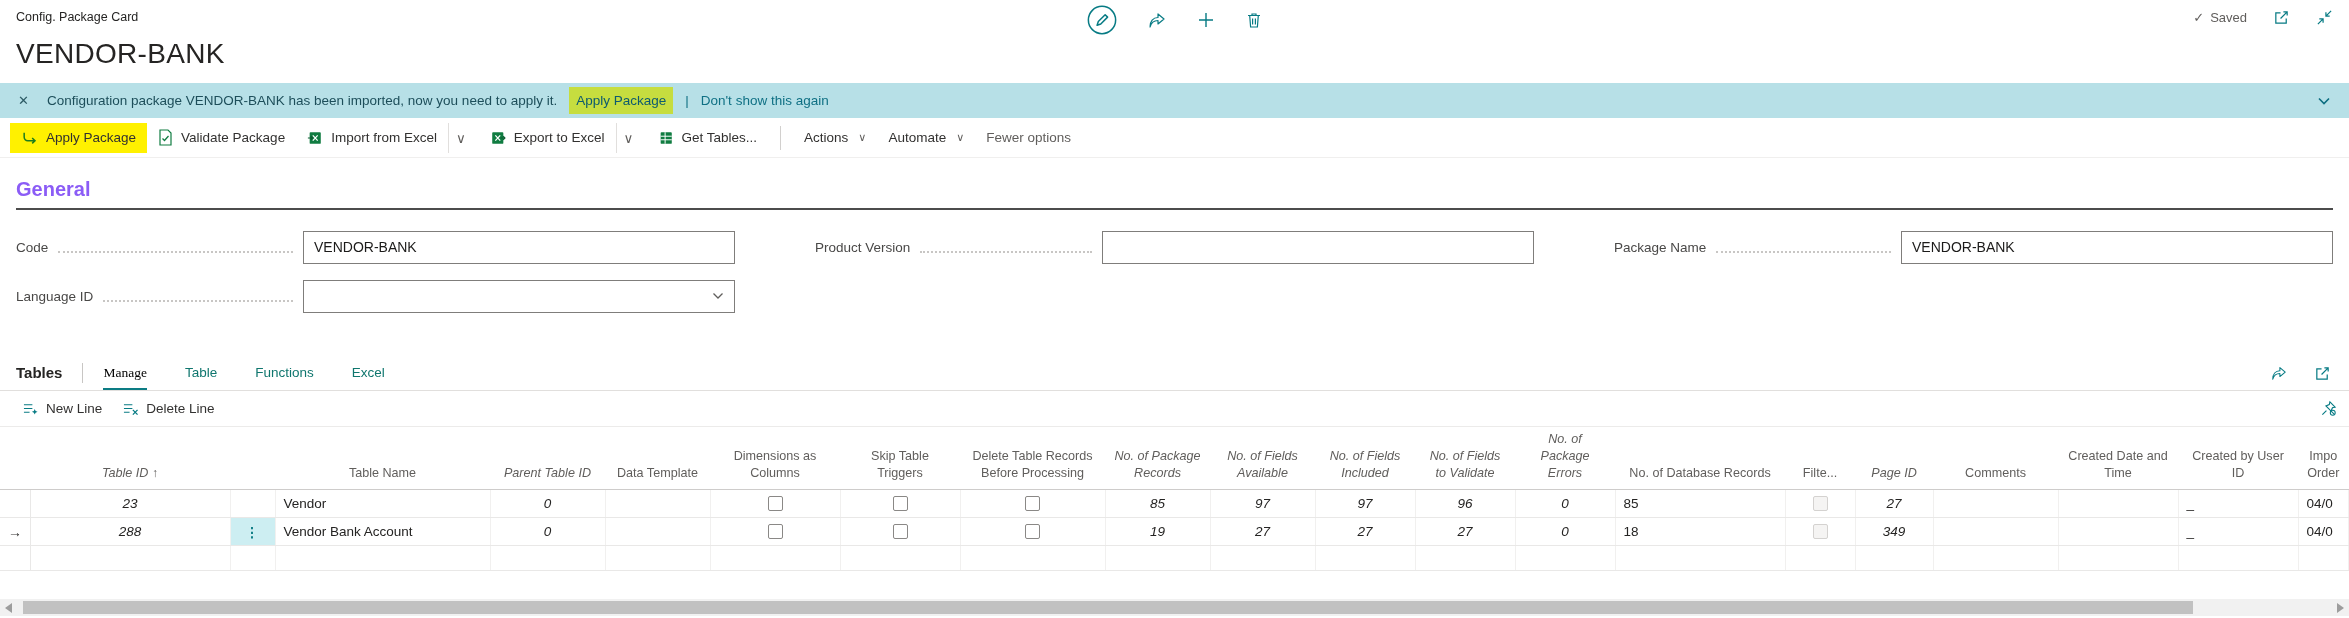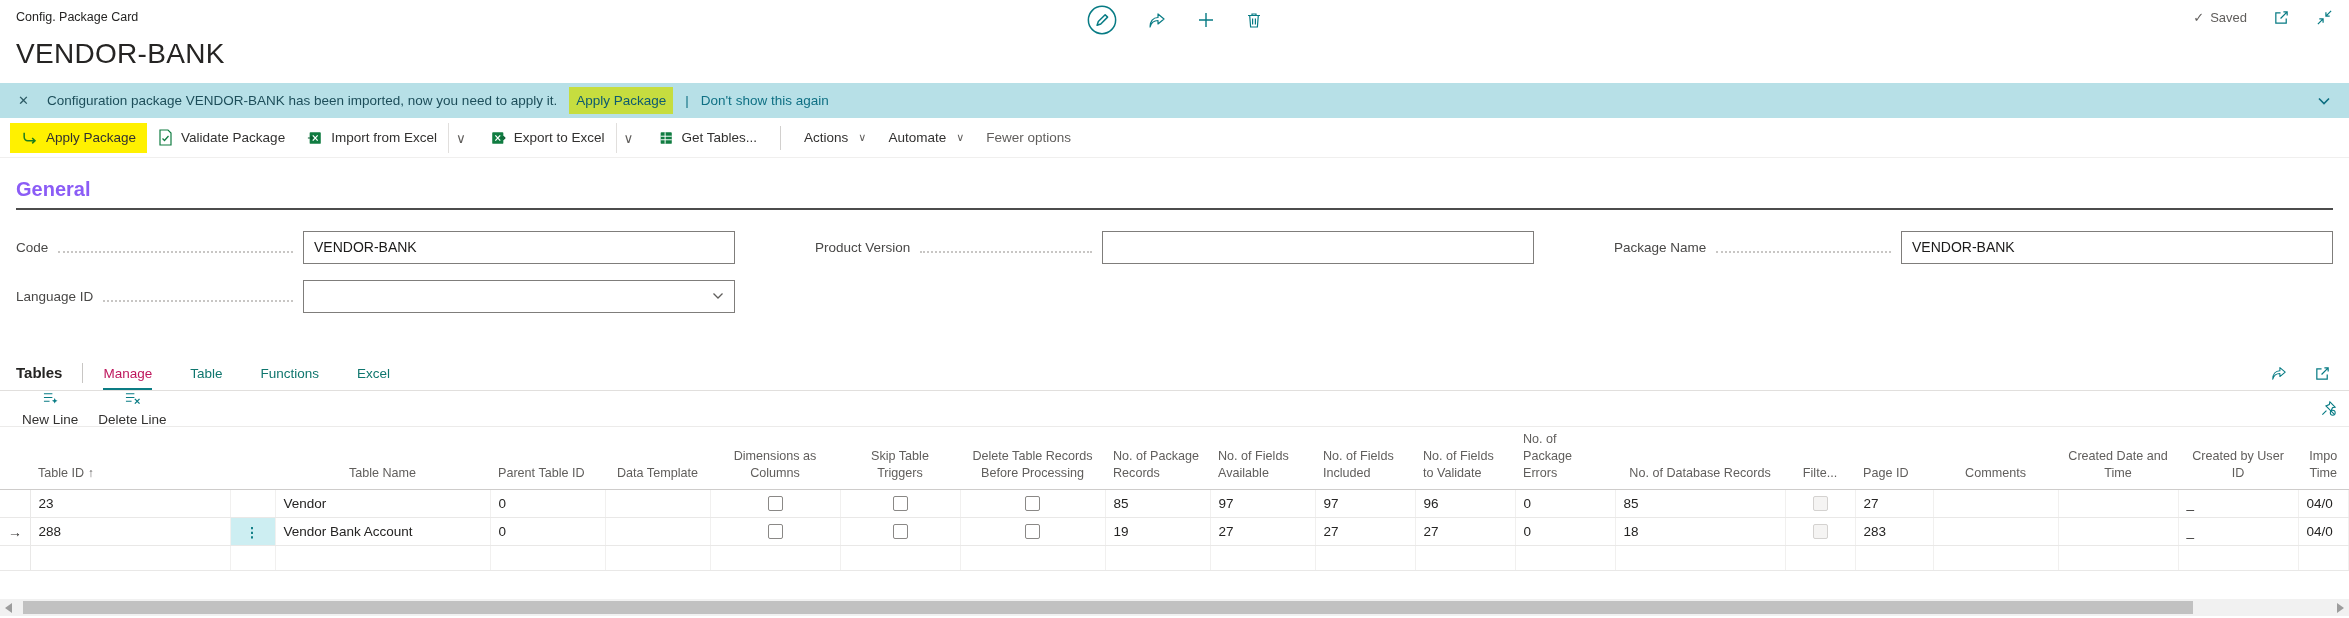--- a/index.html
+++ b/index.html
@@ -54,35 +54,35 @@
   .dd-chev { margin-left:10px; cursor:pointer; }
   .toggle { width:42px; height:21px; border:1px solid #5f5d5b; border-radius:11px; position:relative; cursor:pointer; background:#fff; }
   .toggle .knob { position:absolute; left:3px; top:3px; width:13px; height:13px; border-radius:50%; background:#323130; }
 
   
   .tables-head { display:flex; align-items:flex-end; margin-top:42px; padding:0 16px; border-bottom:1px solid #e1dfdd; height:36px; position:relative;text-align:right; }
   .tables-caption { font-size:15px; font-weight:700; color:#252423; padding-bottom:9px; }
   .vdiv { width:1px; height:20px; background:#c8c6c4; margin:0 20px 7px 20px; }
   .tabs { display:flex; gap:38px; }
   .tab { padding-bottom:9px; cursor:pointer; color:#0f766e; }
-  .tab.active { color:#be185d; border-bottom:2px solid #0c7c84; padding-bottom:7px; }
+  .tab.active { color:#000000; border-bottom:2px solid #0c7c84; padding-bottom:7px;font-family:Liberation Serif, serif; }
   .tables-head-icons { position:absolute; right:18px; bottom:8px; display:flex; gap:26px; }
 
   .subtoolbar { display:flex; align-items:center; height:36px; padding:0 12px; border-bottom:1px solid #ecebea; }
-  .sub-btn { display:flex; align-items:center; gap:7px; padding:5px 10px; cursor:pointer; color:#323130;flex-direction:column; }
+  .sub-btn { display:flex; align-items:center; gap:7px; padding:5px 10px; cursor:pointer; color:#323130; }
   .pin { margin-left:auto; cursor:pointer; }
 
   
   table.grid { width:2349px; table-layout:fixed; border-collapse:collapse; }
   .grid th { font-weight:400; color:#605e5c; font-size:12.6px; line-height:1.35; vertical-align:bottom;
              padding:4px 8px 7px 8px; border-bottom:1px solid #cecccb; cursor:pointer; overflow:hidden; }
   .grid td { height:28px; border-bottom:1px solid #e9e8e7; border-right:1px solid #f1f0ef; padding:0 8px;
              color:#252423; overflow:hidden; white-space:nowrap; }
   .grid td:first-child { border-right:1px solid #e9e8e7; }
-  .r { text-align:left; }
+  .r { text-align:center;font-style:italic; }
   .c { text-align:center; }
   .link { color:#2779a8; cursor:pointer; }
   .sort { font-size:12px; }
   .cb { display:inline-block; width:15px; height:15px; border:1px solid #8a8886; border-radius:2px; background:#fff; vertical-align:middle; cursor:pointer; }
   .cb.disabled { border-color:#d4d2d0; background:#f5f4f3; cursor:default; }
   .gutter-arrow { color:#323130; font-size:14px; }
   td.menu-on { background:#cdeef2; color:#0c7c84; font-weight:700; text-align:center; cursor:pointer; letter-spacing:1px; }
   tr.empty td { height:25px; }
 
   
@@ -338,21 +338,21 @@
       <th class="r">No. of Fields Available</th>
       <th class="r">No. of Fields Included</th>
       <th class="r">No. of Fields to Validate</th>
       <th class="r">No. of Package Errors</th>
       <th>No. of Database Records</th>
       <th>Filte...</th>
       <th class="r">Page ID</th>
       <th>Comments</th>
       <th>Created Date and Time</th>
       <th>Created by User ID</th>
-      <th>Impo Time</th>
+      <th>Impo Order</th>
     </tr>
   </thead>
   <tbody>
     <tr>
       <td></td>
       <td class="r">23</td>
       <td></td>
       <td>Vendor</td>
       <td class="r">0</td>
       <td></td>
@@ -382,21 +382,21 @@
       <td class="c"><span class="cb"></span></td>
       <td class="c"><span class="cb"></span></td>
       <td class="c"><span class="cb"></span></td>
       <td class="r link">19</td>
       <td class="r link">27</td>
       <td class="r link">27</td>
       <td class="r link">27</td>
       <td class="r link">0</td>
       <td class="link">18</td>
       <td class="c"><span class="cb disabled"></span></td>
-      <td class="r">283</td>
+      <td class="r">349</td>
       <td></td>
       <td></td>
       <td class="link">_</td>
       <td>04/0</td>
     </tr>
     <tr class="empty">
       <td></td>
         <td></td>
         <td></td>
         <td></td>

